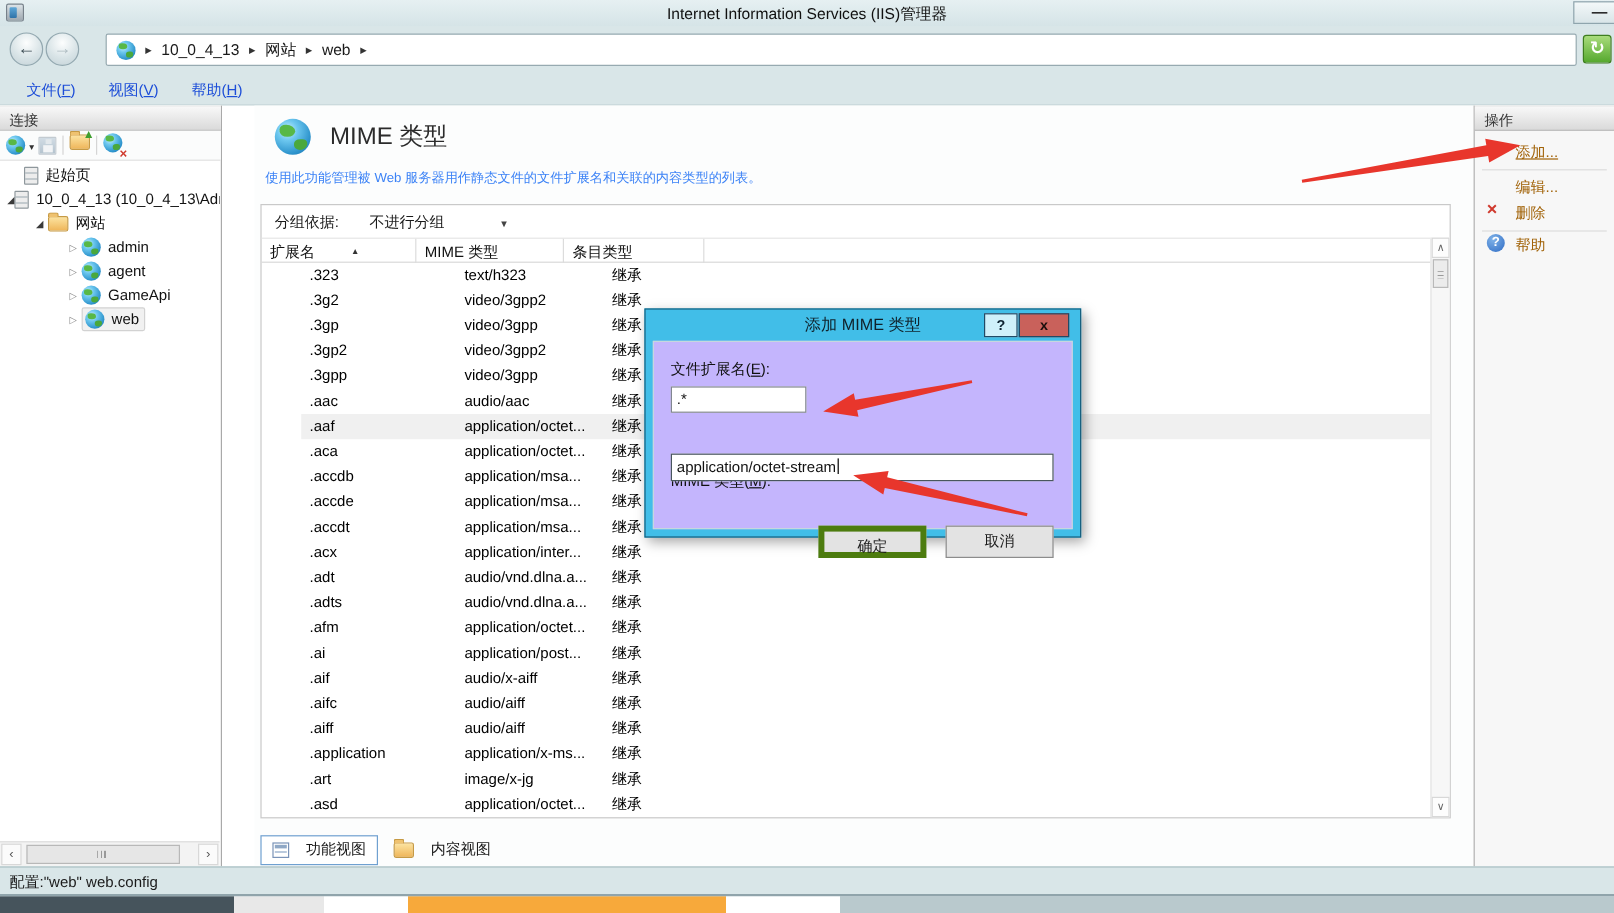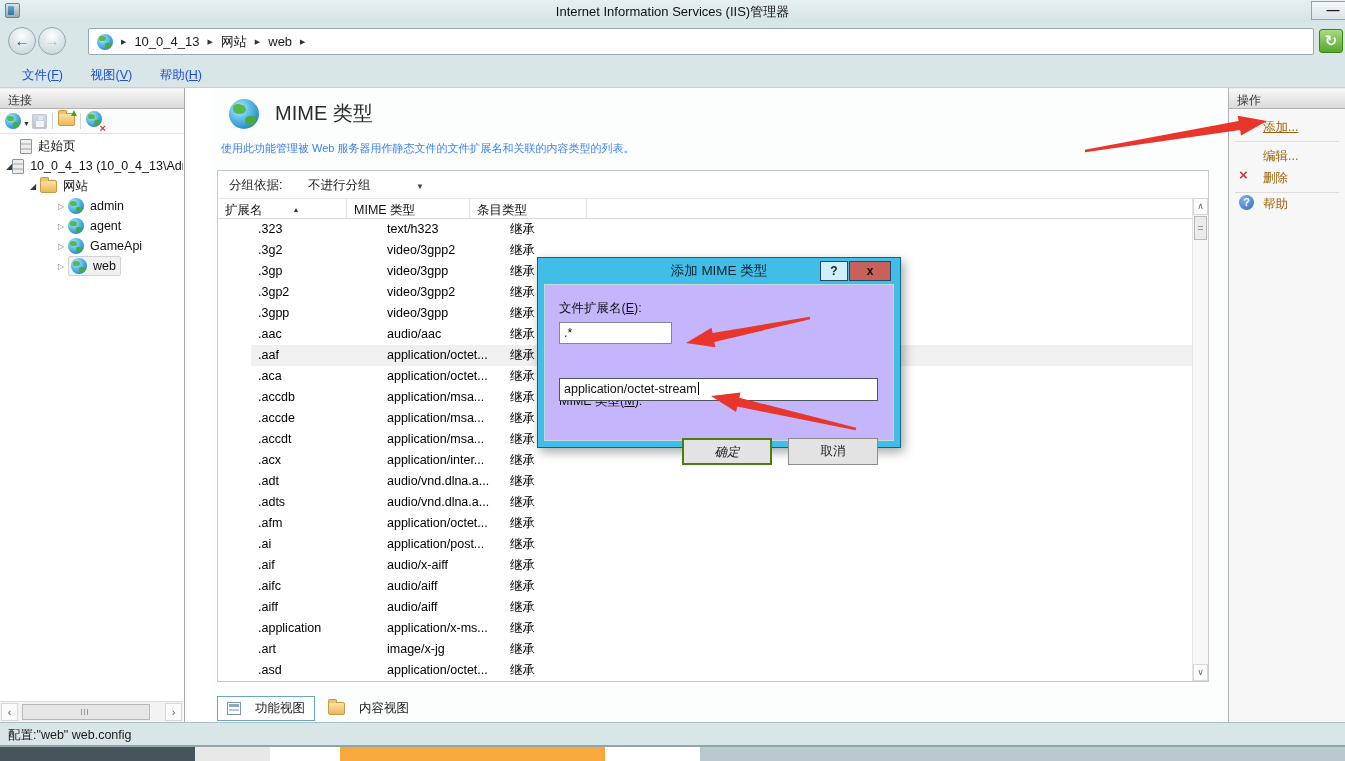--- a/index.html
+++ b/index.html
@@ -169,21 +169,21 @@
     background:#c4b5fd; border:1px solid #C5D8DE; font-size:12.5px; color:#111; }
   .dlg-label { position:absolute; left:14px; }
   .lbl-ext { top:15px; } .lbl-mime { top:72px;margin-top:36px; }
   .dlg-input { position:absolute; left:14px; background:#fff; font-size:12.5px;
     padding:2px 4px; line-height:17px; white-space:nowrap; overflow:hidden; }
   .inp-ext { top:37px; width:113px; height:22px; border:1px solid #828790; }
   .inp-mime { top:93px; width:319px; height:23px; border:1px solid #49565E; }
   .caret { display:inline-block; width:1px; height:13px; background:#000; vertical-align:-2px; margin-left:1px; }
   .dlg-push { position:absolute; top:153px; width:90px; height:27px; background:#E3E3E3;
     text-align:center; line-height:24px; font-size:12.5px; color:#1a1a1a; }
-  .btn-ok { left:137px; border:2px solid #4d7c0f;font-style:italic; }
+  .btn-ok { left:137px; border:5px solid #4d7c0f; }
   .btn-cancel { left:243px; border:1px solid #8C8C8C; }
 
   
   #annotation-layer { position:absolute; left:0; top:0; width:1345px; height:761px;
     z-index:100; pointer-events:none; }
 </style>
 </head>
 <body>
 
 <div class="screen">

